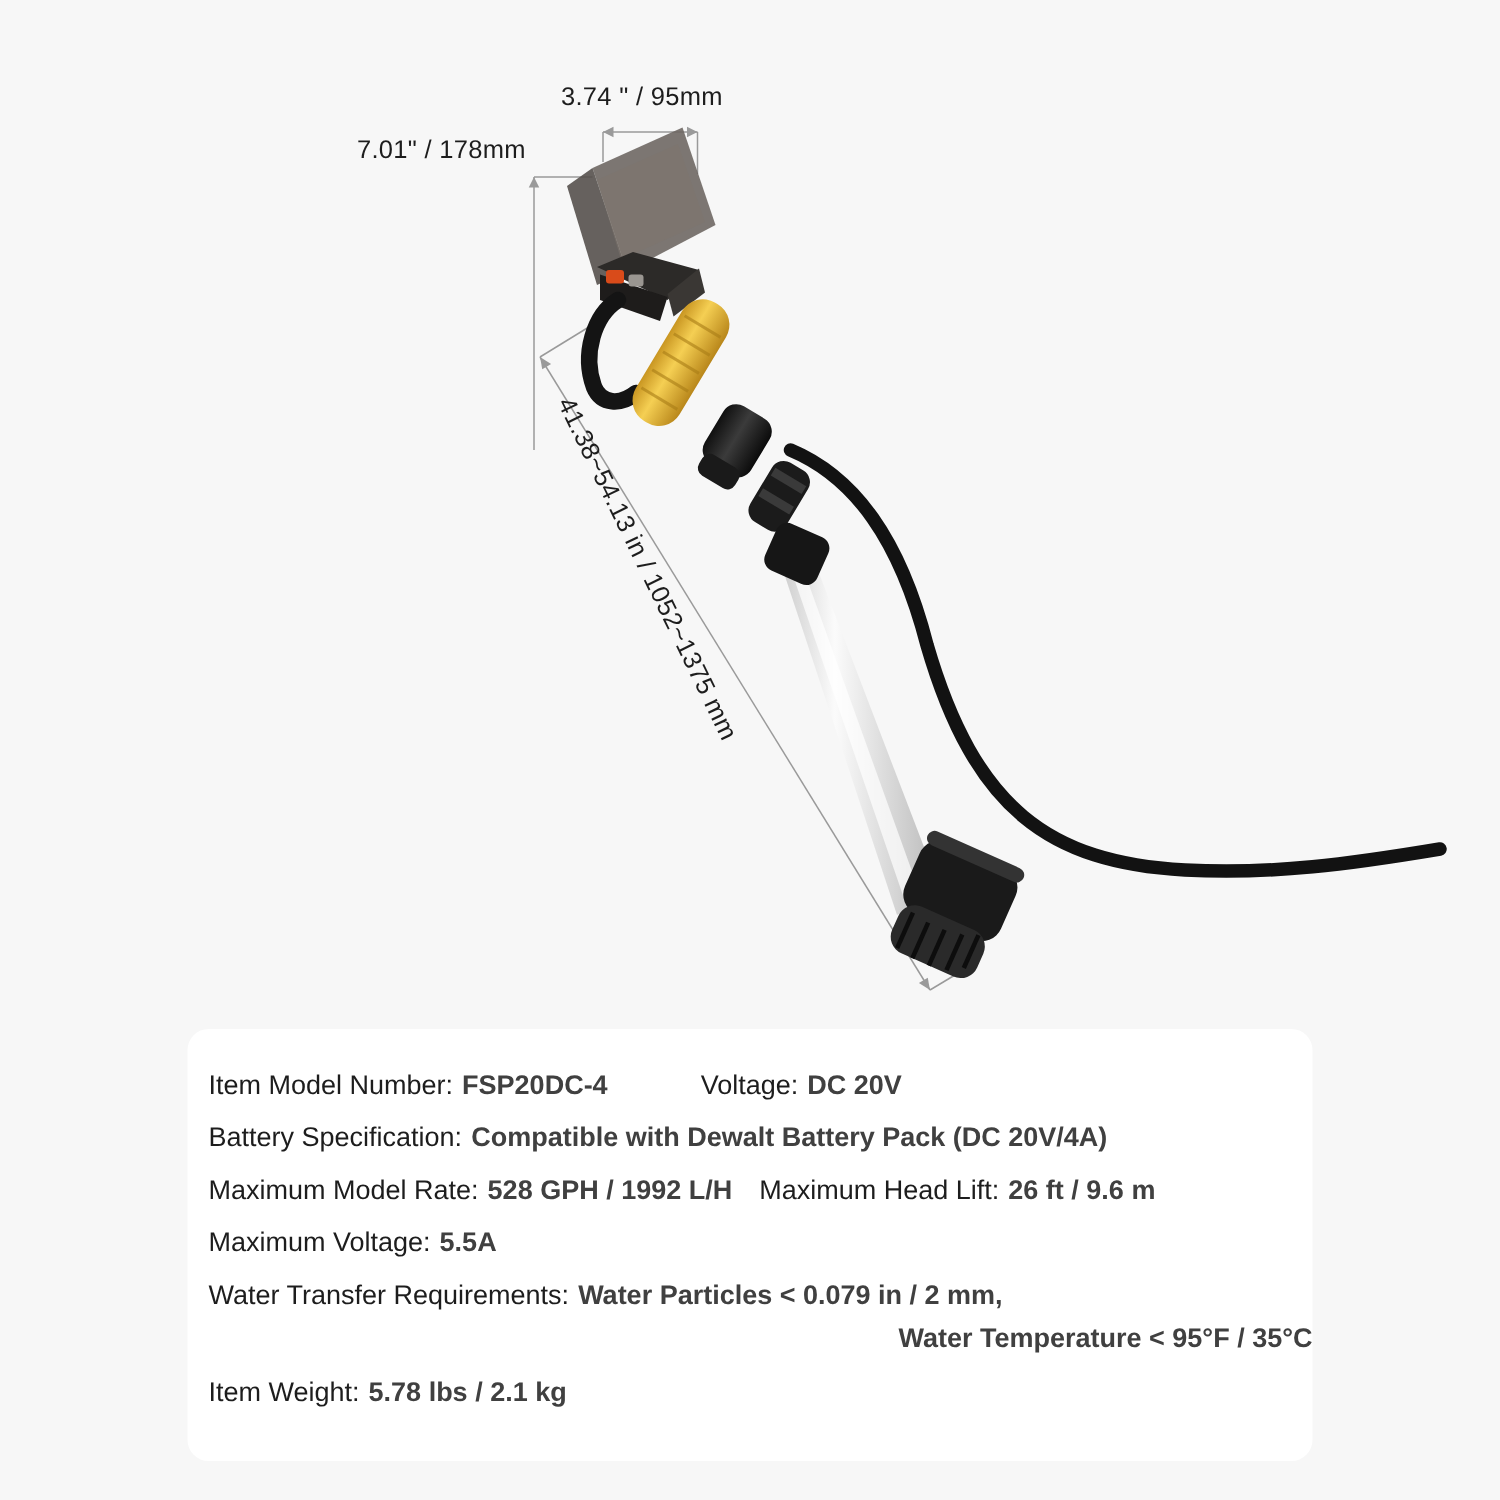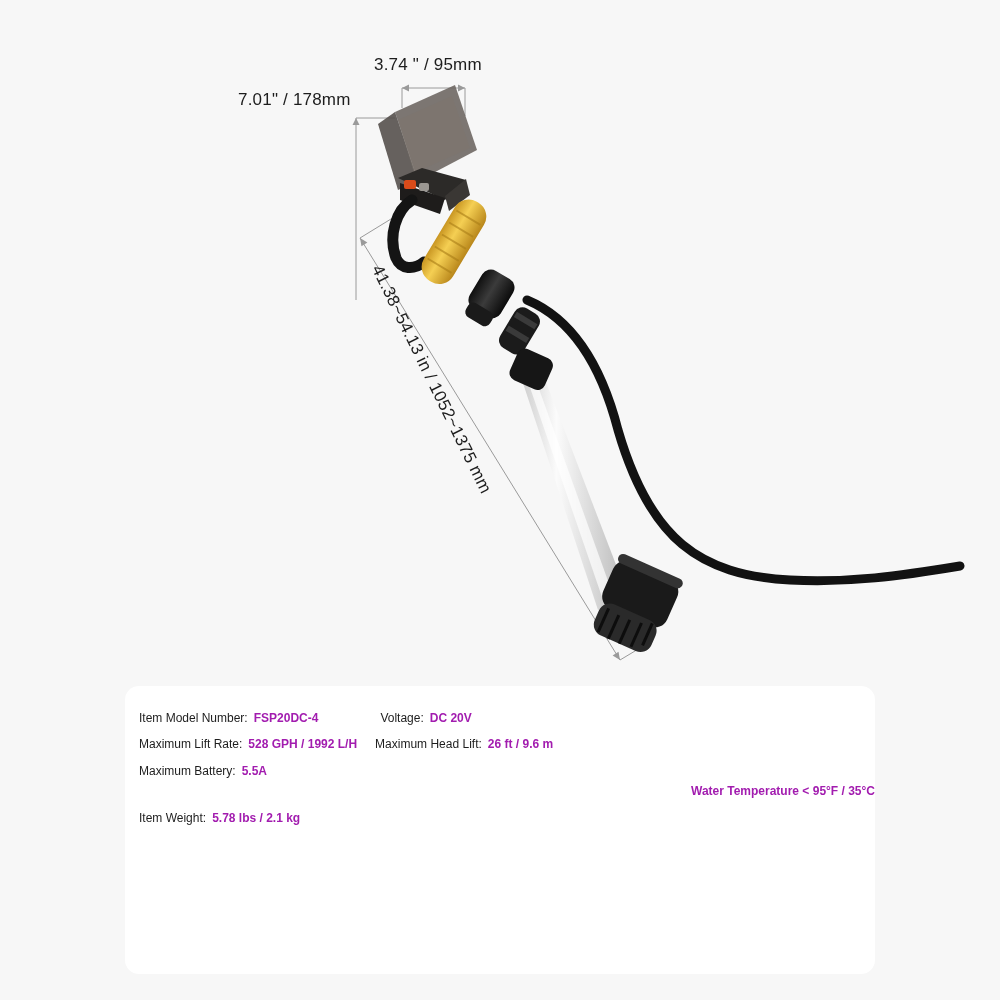--- a/index.html
+++ b/index.html
@@ -66,29 +66,29 @@
     background: #ffffff;
     border-radius: 14px;
     box-sizing: border-box;
     padding: 24px 0 0 14px;
   }
   .spec-row {
     display: flex;
     align-items: baseline;
     flex-wrap: nowrap;
     margin-bottom: 9px;
-    font-size: 12px;
+    font-size: 18px;
     line-height: 1.45;
   }
   .spec-label {
     color: #1d1d1d;
     white-space: nowrap;
   }
   .spec-value {
-    color: #a21caf;
+    color: #404040;
     font-weight: bold;
     white-space: nowrap;
     margin-left: 6px;
   }
   .col2 {
     margin-left: 28px;
     display: flex;
     align-items: baseline;
     justify-content: flex-end;
   }
@@ -222,35 +222,43 @@
 
     <div class="spec-row" id="row-model">
       <span class="spec-label">Item Model Number:</span>
       <span class="spec-value">FSP20DC-4</span>
       <span class="col2">
         <span class="spec-label">Voltage:</span>
         <span class="spec-value">DC 20V</span>
       </span>
     </div>
 
+    <div class="spec-row" id="row-battery">
+      <span class="spec-label">Battery Specification:</span>
+      <span class="spec-value">Compatible with Dewalt Battery Pack (DC 20V/4A)</span>
+    </div>
 
     <div class="spec-row" id="row-flow">
-      <span class="spec-label">Maximum Lift Rate:</span>
+      <span class="spec-label">Maximum Model Rate:</span>
       <span class="spec-value">528 GPH / 1992 L/H</span>
       <span class="col2">
         <span class="spec-label">Maximum Head Lift:</span>
         <span class="spec-value">26 ft / 9.6 m</span>
       </span>
     </div>
 
     <div class="spec-row" id="row-current">
-      <span class="spec-label">Maximum Battery:</span>
+      <span class="spec-label">Maximum Voltage:</span>
       <span class="spec-value">5.5A</span>
     </div>
 
+    <div class="spec-row" id="row-water">
+      <span class="spec-label">Water Transfer Requirements:</span>
+      <span class="spec-value">Water Particles &lt; 0.079 in / 2 mm,</span>
+    </div>
 
     <div class="spec-row continued" id="row-water-2">
       <span class="spec-value" style="margin-left:0">Water Temperature &lt; 95°F / 35°C</span>
     </div>
 
     <div class="spec-row" id="row-weight">
       <span class="spec-label">Item Weight:</span>
       <span class="spec-value">5.78 lbs / 2.1 kg</span>
     </div>
 

